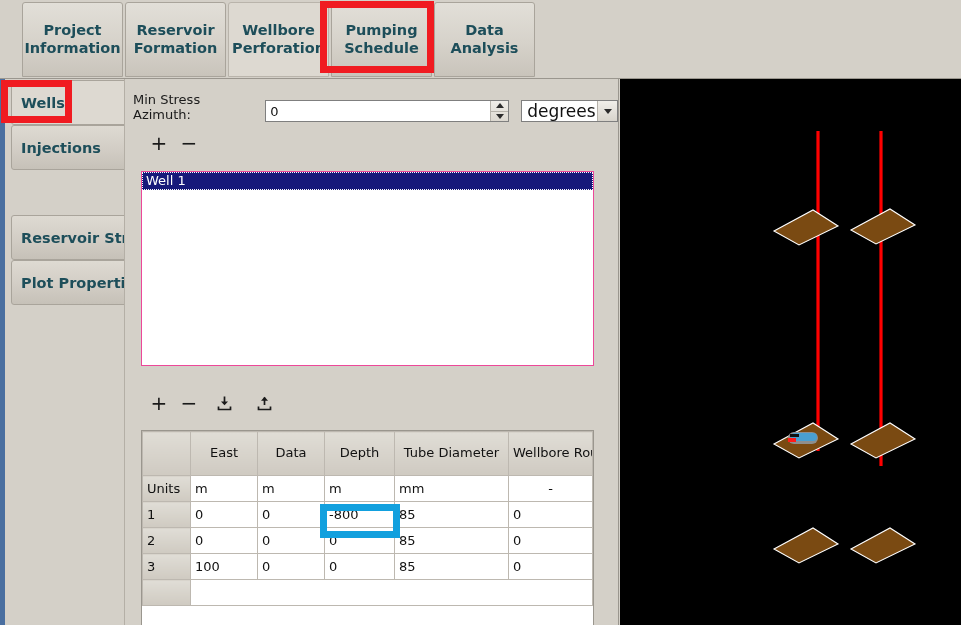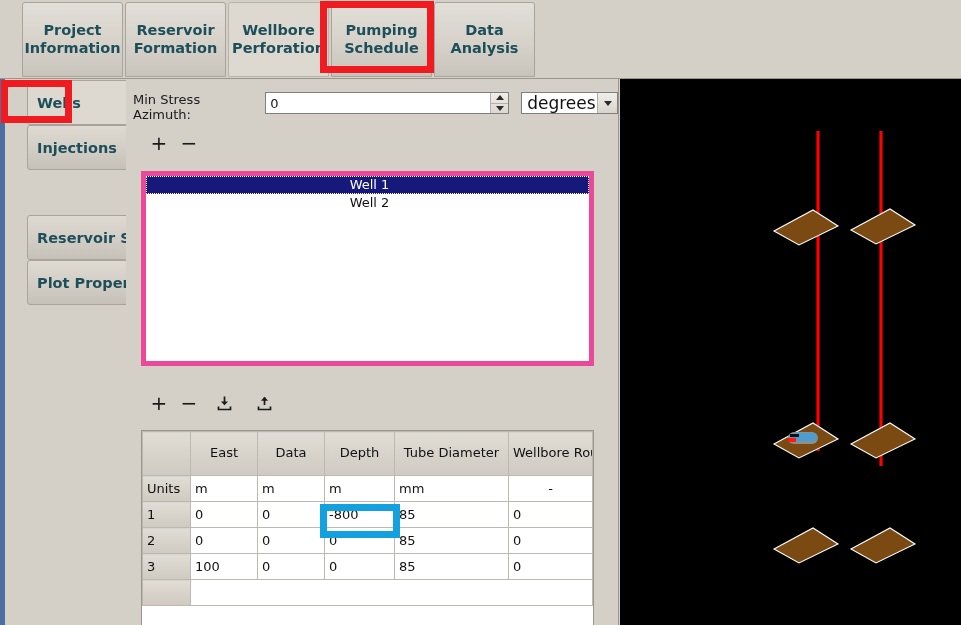--- a/index.html
+++ b/index.html
@@ -85,21 +85,20 @@
   }
   .sidebar {
     position: absolute;
     left: 5px; top: 79px;
     width: 120px;
     height: 546px;
     background: #d4d0c8;
     border-right: 1px solid #b4afa6;
     box-sizing: border-box;
     overflow: hidden;
-    margin-left: 16px;
   }
   .stab {
     position: absolute;
     left: 6px;
     width: 126px;
     height: 45px;
     background: linear-gradient(to bottom, #dedad2 0%, #d2cdc5 55%, #c6c1b8 100%);
     border: 1px solid #a9a49b;
     border-radius: 3px 0 0 3px;
     display: flex;
@@ -135,21 +134,21 @@
     width: 493px;
     height: 546px;
     background: #d4d0c8;
     border-right: 1px solid #9a968e;
     box-sizing: border-box;
   }
   .azimuth-row {
     position: absolute;
     left: 7px; top: 13px;
     display: flex;
-    align-items: flex-start;
+    align-items: flex-end;
     gap: 6px;
   }
   .azimuth-label {
     font-size: 13px;
     color: #1a1a1a;
     margin-right: 6px;
   }
   .spin-wrap {
     position: relative;
     display: flex;
@@ -241,24 +240,23 @@
     font-family: "DejaVu Sans", "Liberation Sans", sans-serif;
   }
   .icon-svg { display:block; }
 
   
   .wells-list {
     position: absolute;
     left: 15px; top: 92px;
     width: 453px; height: 195px;
     background: #ffffff;
-    border: 5px solid #ec4899;
-    box-sizing: border-box;
-    overflow: hidden;
-    text-align: center;
+    border: 1px solid #ec4899;
+    box-sizing: border-box;
+    overflow: hidden;
   }
   .wl-item {
     height: 18px;
     line-height: 18px;
     font-size: 13px;
     color: #111;
     padding-left: 4px;
     cursor: pointer;
     box-sizing: border-box;
   }
@@ -428,21 +426,20 @@
       </div>
     </div>
 
     <div class="mini-toolbar" style="left:18px; top:50px;">
       <button class="mini-btn">+</button>
       <button class="mini-btn">−</button>
     </div>
 
     <div class="wells-list">
       <div class="wl-item selected">Well 1</div>
-      <div class="wl-item">Well 2</div>
     </div>
 
     <div class="mini-toolbar" style="left:18px; top:310px;">
       <button class="mini-btn">+</button>
       <button class="mini-btn">−</button>
       <button class="mini-btn" style="width:40px;">
         <svg class="icon-svg" width="17" height="17" viewBox="0 0 17 17">
           <path d="M8.5 1.5 L8.5 9" stroke="#1a1a1a" stroke-width="1.7" fill="none"></path>
           <path d="M5 6.5 L8.5 10.2 L12 6.5 Z" fill="#1a1a1a"></path>
           <path d="M2.5 11.5 L2.5 14.5 L14.5 14.5 L14.5 11.5" stroke="#1a1a1a" stroke-width="1.7" fill="none"></path>

